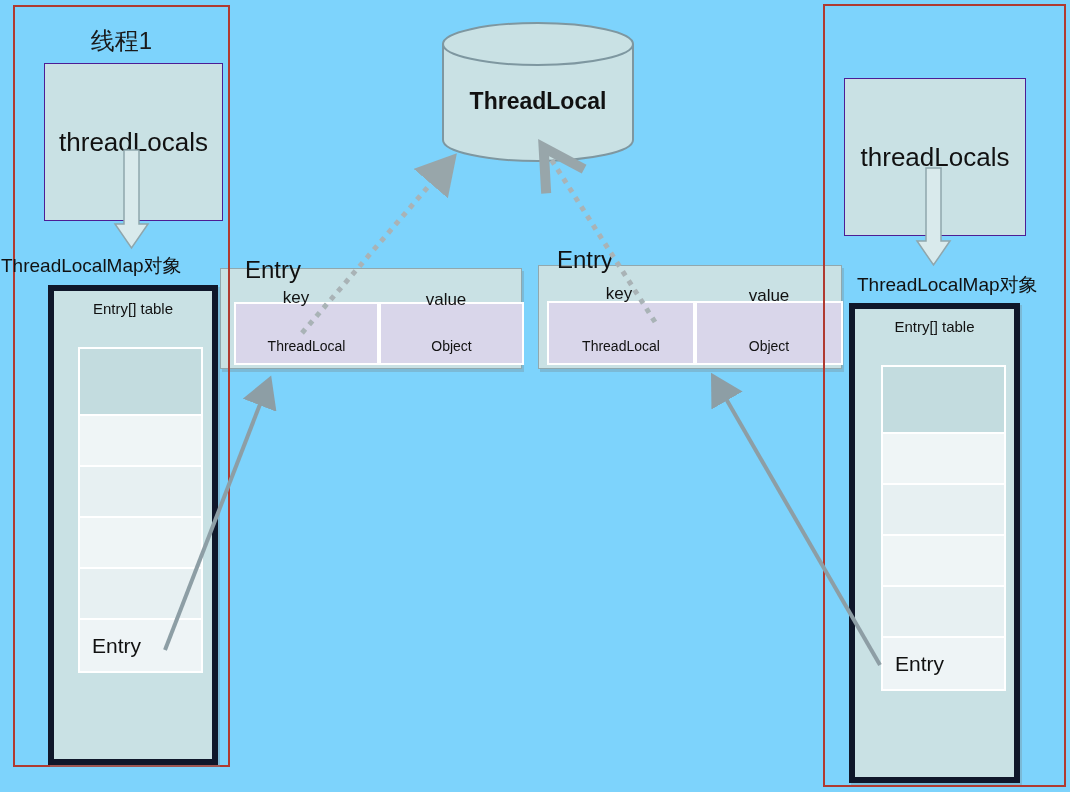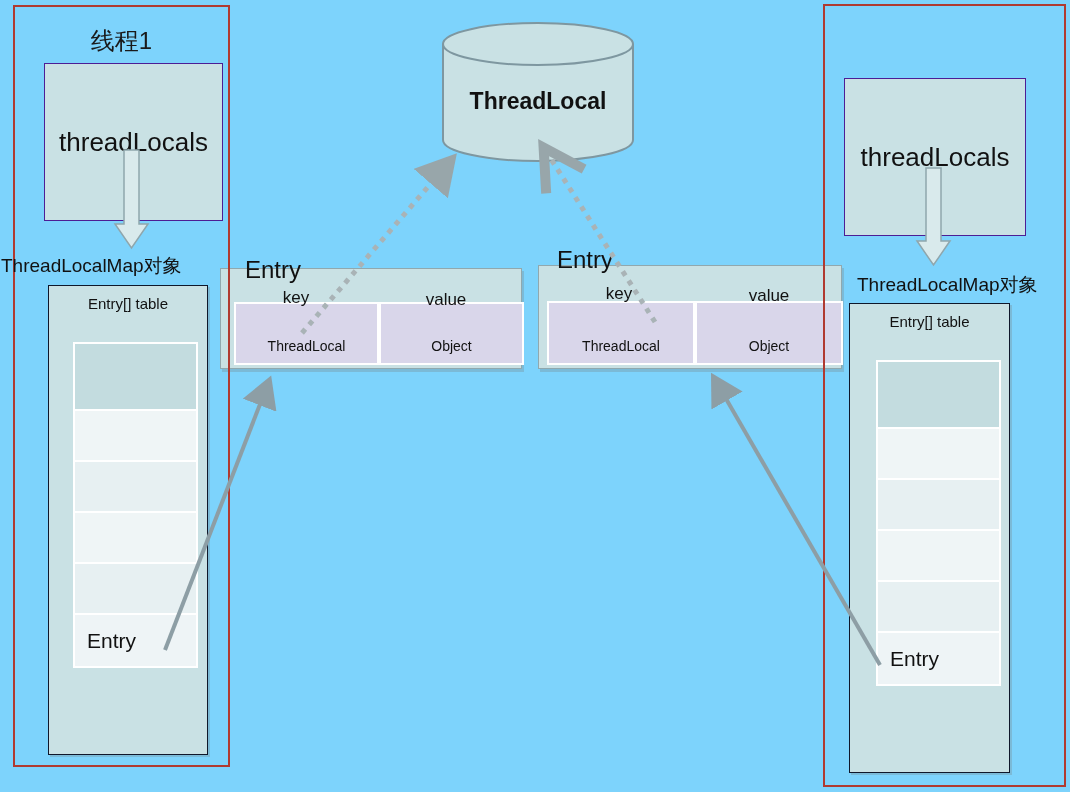--- a/index.html
+++ b/index.html
@@ -18,21 +18,21 @@
   .field-box{position:absolute;background:#c9e1e4;border:1px solid #4c1d95;
              display:flex;align-items:center;justify-content:center;font-size:26px;}
   #thread1-frame .field-box{left:29px;top:56px;width:177px;height:156px;}
   #thread2-frame .field-box{left:19px;top:72px;width:180px;height:156px;}
 
   .map-label{position:absolute;font-size:19px;white-space:nowrap;z-index:15;text-align:center;}
   #thread1-frame .map-label{left:-14px;top:246px;}
   #thread2-frame .map-label{left:32px;top:266px;}
 
   
-  .table-box{position:absolute;background:#c9e1e4;border:1px solid #0f172a;
+  .table-box{position:absolute;background:#c9e1e4;border:6px solid #0f172a;
              box-shadow:2px 2px 0 rgba(120,140,145,.35);}
   #thread1-frame .table-box{left:33px;top:278px;width:158px;height:468px;}
   #thread2-frame .table-box{left:24px;top:297px;width:159px;height:468px;}
   .table-title{margin-top:9px;text-align:center;font-size:15px;}
   .cells{position:absolute;left:24px;top:56px;width:121px;background:#fff;padding:2px;
          display:flex;flex-direction:column;gap:2px;}
   #thread2-frame .cells{left:26px;}
   .cell{width:100%;}
   .cell.c1{height:65px;background:#c3dcdf;}
   .cell.light-a{height:49px;background:#eff5f6;}

